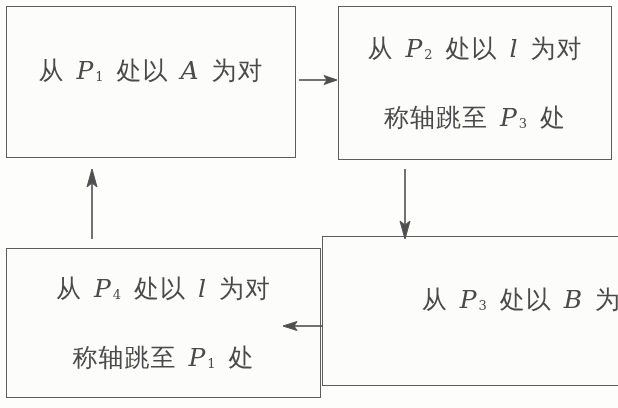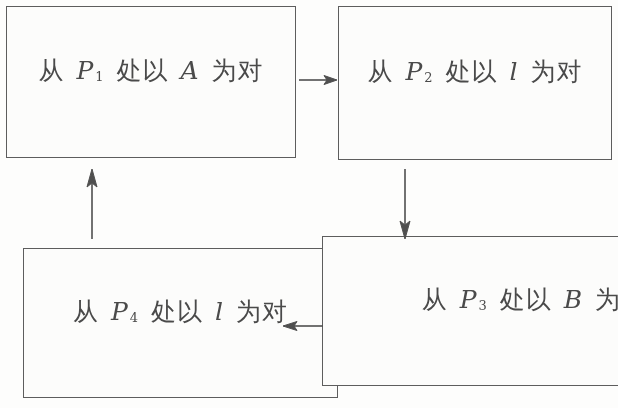--- a/index.html
+++ b/index.html
@@ -50,21 +50,21 @@
     font-family: "DejaVu Serif", serif;
     font-style: normal;
     font-size: 13px;
     vertical-align: -2px;
     padding-left: 1px;
   }
 
   
   #node-tl { left: 6px;   top: 6px;   width: 290px; height: 152px; }
   #node-tr { left: 338px; top: 6px;   width: 274px; height: 154px; }
-  #node-bl { left: 23px;   top: 248px; width: 315px; height: 150px; }
+  #node-bl { left: 6px;   top: 248px; width: 315px; height: 150px; }
   #node-br { left: 322px; top: 236px; width: 326px; height: 150px; align-items: flex-end; }
 
   
   .arrow { position: absolute; }
   #arrow-top    { left: 298px; top: 66px;  width: 40px;  height: 28px; }
   #arrow-right  { left: 390px; top: 168px; width: 30px;  height: 72px; }
   #arrow-bottom { left: 282px; top: 312px; width: 42px;  height: 28px; }
   #arrow-left   { left: 77px;  top: 168px; width: 30px;  height: 72px; }
   .arrow svg { display: block; width: 100%; height: 100%; }
   .arrow path, .arrow line { stroke: #4f4f4f; fill: #4f4f4f; }
@@ -73,24 +73,26 @@
 <body>
 
 <div id="canvas">
 
   <div class="node" id="node-tl">
     <span class="line"><span>从 </span><i class="mth"><span>P</span><sub>1</sub></i><span> 处以 </span><i class="mth"><span>A</span></i><span> 为对</span></span>
   </div>
 
   <div class="node" id="node-tr">
     <span class="line"><span>从 </span><i class="mth"><span>P</span><sub>2</sub></i><span> 处以 </span><i class="mth"><span>l</span></i><span> 为对</span></span>
+    <span class="line"><span>称轴跳至 </span><i class="mth"><span>P</span><sub>3</sub></i><span> 处</span></span>
   </div>
 
   <div class="node" id="node-bl">
     <span class="line"><span>从 </span><i class="mth"><span>P</span><sub>4</sub></i><span> 处以 </span><i class="mth"><span>l</span></i><span> 为对</span></span>
+    <span class="line"><span>称轴跳至 </span><i class="mth"><span>P</span><sub>1</sub></i><span> 处</span></span>
   </div>
 
   <div class="node" id="node-br">
     <span class="line"><span>从 </span><i class="mth"><span>P</span><sub>3</sub></i><span> 处以 </span><i class="mth"><span>B</span></i><span> 为对</span></span>
   </div>
 
   <div class="arrow" id="arrow-top">
     <svg viewBox="0 0 40 28" preserveAspectRatio="none">
       <line x1="1" y1="14" x2="30" y2="14" stroke-width="1.6"></line>
       <path d="M 39 14 L 26 9.5 L 29 14 L 26 18.5 Z"></path>

